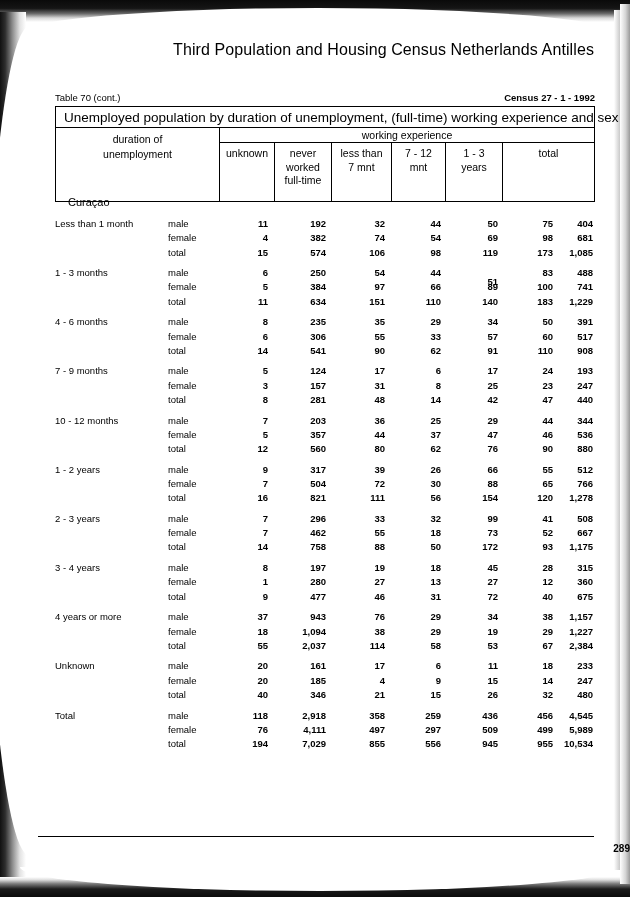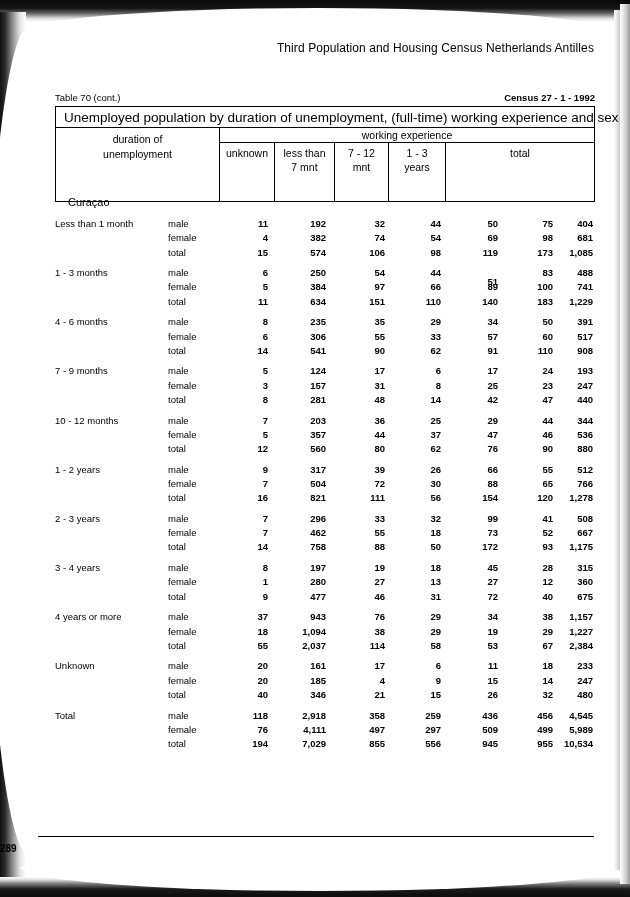--- a/index.html
+++ b/index.html
@@ -51,21 +51,21 @@
   #scan-edge-right2 {
     position: absolute; right: 10px; top: 10px; width: 6px; height: 860px;
     background: linear-gradient(to left, #c9c9c9 0%, #ffffff 100%);
   }
 
   
   #page { position: absolute; left: 0; top: 0; width: 630px; height: 897px; }
 
   #running-head {
     position: absolute; right: 36px; top: 41px;
-    font-size: 12px; letter-spacing: 0.1px; white-space: nowrap;
+    font-size: 16px; letter-spacing: 0.1px; white-space: nowrap;
   }
 
   #caption-row {
     position: absolute; left: 55px; top: 92px; width: 540px;
     display: flex; justify-content: space-between; align-items: center;
     font-size: 9.5px;
   }
   #caption-row .right { font-weight: bold; font-size: 9.5px; }
 
   
@@ -113,21 +113,21 @@
     position: absolute; top: 0; text-align: right; font-size: 9.5px;
     font-weight: bold; white-space: nowrap;
   }
 
   #footer-rule {
     position: absolute; left: 38px; top: 836px; width: 556px; height: 0;
     border-top: 1.1px solid #000;
   }
   #page-number {
     position: absolute; left: 0; top: 843px; width: 630px;
-    text-align: left; font-size: 10px; font-weight: bold;
+    text-align: right; font-size: 10px; font-weight: bold;
   }
 </style>
 </head>
 <body>
 
 <div id="scan-edge-top"></div>
 <div id="scan-edge-top-curve"></div>
 <div id="scan-edge-left"></div>
 <div id="scan-edge-left-curve"></div>
 <div id="scan-edge-bottom"></div>
@@ -150,20 +150,25 @@
     </div>
     <div id="header-body">
       <div id="dur-cell">
         <div>duration of</div>
         <div>unemployment</div>
       </div>
       <div id="we-group-label">working experience</div>
       <div id="we-cols">
           <div class="wecol" style="width: 55px;">
             <div>unknown</div>
+          </div>
+          <div class="wecol" style="width: 57px;">
+            <div>never</div>
+            <div>worked</div>
+            <div>full-time</div>
           </div>
           <div class="wecol" style="width: 60px;">
             <div>less than</div>
             <div>7 mnt</div>
           </div>
           <div class="wecol" style="width: 54px;">
             <div>7 - 12</div>
             <div>mnt</div>
           </div>
           <div class="wecol" style="width: 57px;">

